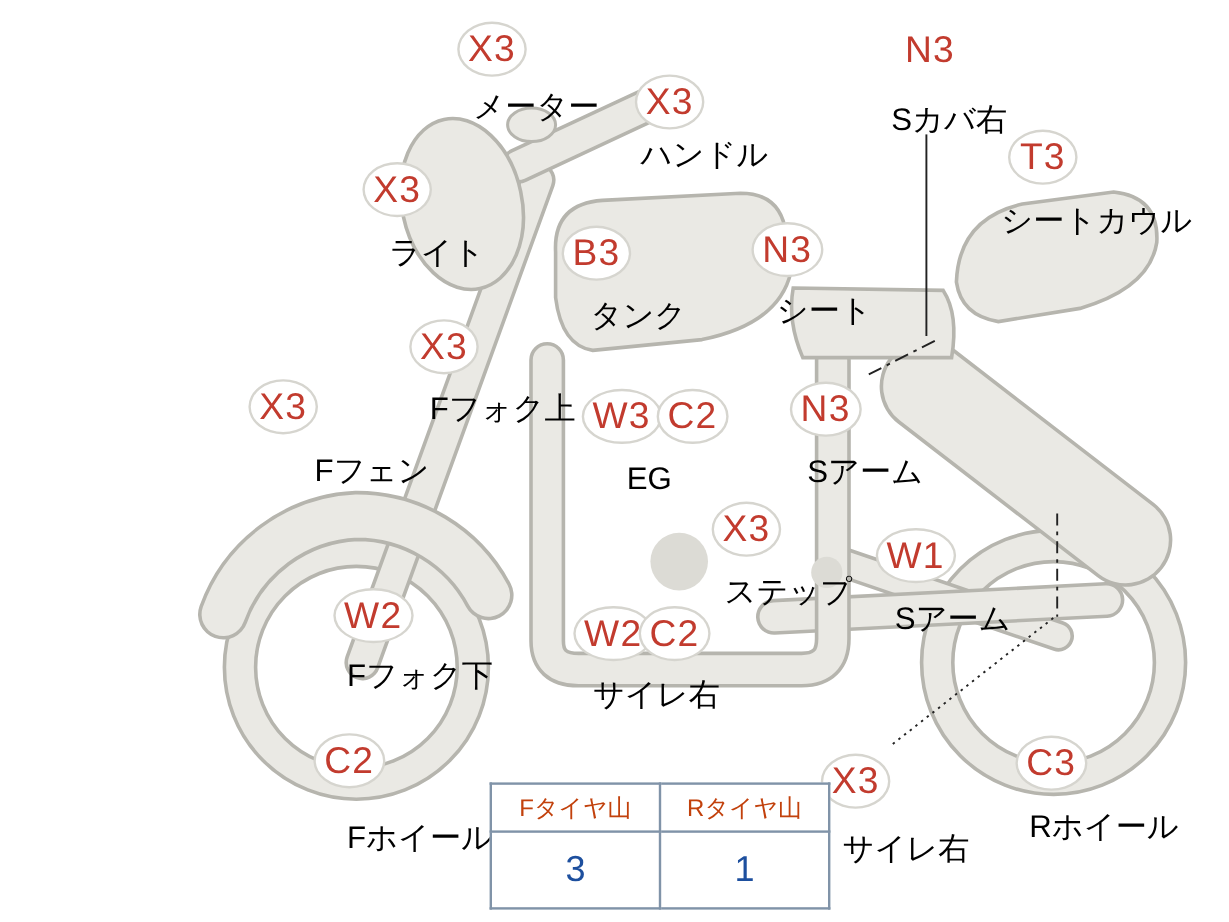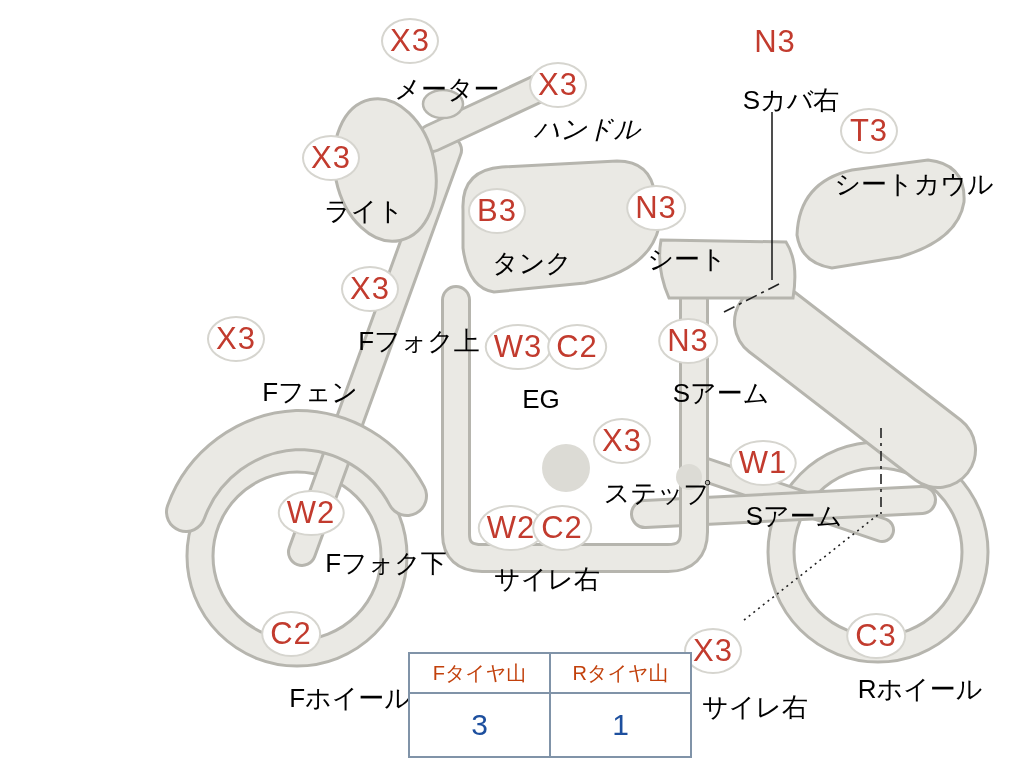--- a/index.html
+++ b/index.html
@@ -112,21 +112,21 @@
       <line x1="779" y1="284" x2="724" y2="312" stroke-dasharray="12 5 3 5"></line>
       <line x1="881" y1="428" x2="881" y2="514" stroke-dasharray="10 5 3 5"></line>
       <line x1="744" y1="620" x2="879" y2="514" stroke-dasharray="2 4"></line>
     </g>
   </svg>
 
   <span class="code" style="left:410px; top:41px;">X3</span>
   <span class="pname" style="left:447px; top:89px;">メーター</span>
 
   <span class="code" style="left:558px; top:85px;">X3</span>
-  <span class="pname" style="left:587px; top:129px;font-style:italic;">ハンドル</span>
+  <span class="pname" style="left:587px; top:129px;">ハンドル</span>
 
   <span class="code no-bubble" style="left:775px; top:42px;">N3</span>
   <span class="pname" style="left:791px; top:100px;">Sカバ右</span>
 
   <span class="code" style="left:869px; top:131px;">T3</span>
   <span class="pname" style="left:914px; top:184px;">シートカウル</span>
 
   <span class="code" style="left:331px; top:158px;">X3</span>
   <span class="pname" style="left:364px; top:211px;">ライト</span>
 
@@ -149,21 +149,21 @@
   <span class="code" style="left:688px; top:341px;">N3</span>
   <span class="pname" style="left:721px; top:393px;">Sアーム</span>
 
   <span class="code" style="left:622px; top:441px;">X3</span>
   <span class="pname" style="left:657px; top:493px;">ステップ</span>
 
   <span class="code" style="left:763px; top:463px;">W1</span>
   <span class="pname" style="left:794px; top:516px;">Sアーム</span>
 
   <span class="code" style="left:311px; top:513px;">W2</span>
-  <span class="pname" style="left:350px; top:563px;margin-left:36px;">Fフォク下</span>
+  <span class="pname" style="left:350px; top:563px;">Fフォク下</span>
 
   <span class="code" style="left:511px; top:528px;">W2</span>
   <span class="code" style="left:562px; top:528px;">C2</span>
   <span class="pname" style="left:547px; top:579px;">サイレ右</span>
 
   <span class="code" style="left:291px; top:634px;">C2</span>
   <span class="pname" style="left:330px; top:698px;margin-left:20px;">Fホイール</span>
 
   <span class="code" style="left:713px; top:651px;">X3</span>
   <span class="pname" style="left:755px; top:707px;">サイレ右</span>

